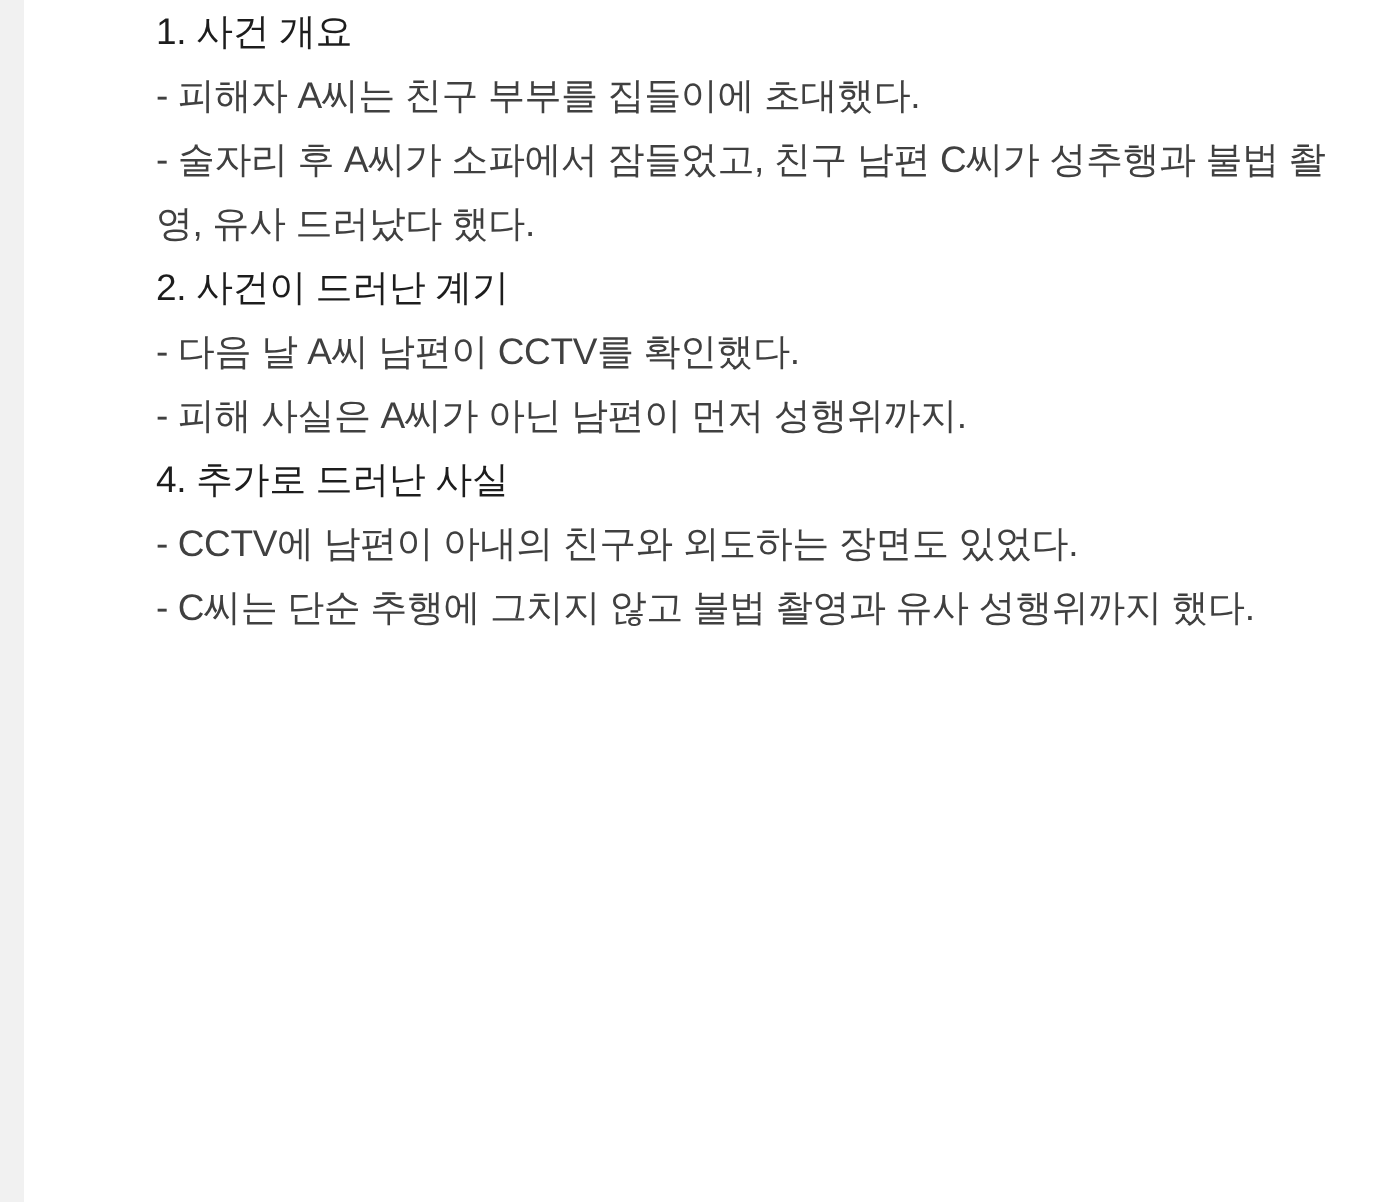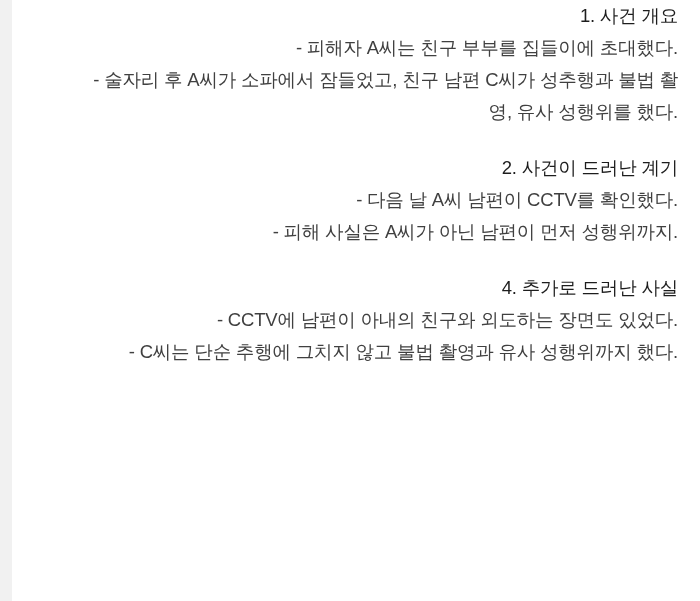--- a/index.html
+++ b/index.html
@@ -28,28 +28,26 @@
     height: 601px;
     background: #f1f1f1;
   }
   .content {
     position: absolute;
     left: 78px;
     top: 0;
     width: 600px;
     height: 456px;
     box-sizing: border-box;
-    text-align: right;
   }
   .section {
     margin: 0;
     padding: 0;
   }
   .section + .section {
-    margin-top: 24px;
   }
   .line {
     font-size: 18.5px;
     line-height: 32px;
     color: #404040;
     letter-spacing: -0.2px;
     white-space: pre-wrap;
     word-break: break-all;
   }
   .heading {
@@ -63,21 +61,21 @@
 <body>
 
 <div id="page">
   <div class="left-gutter"></div>
 
   <div class="content">
 
     <div class="section">
       <div class="heading">1. 사건 개요</div>
       <div class="line">- 피해자 A씨는 친구 부부를 집들이에 초대했다.</div>
-      <div class="line">- 술자리 후 A씨가 소파에서 잠들었고, 친구 남편 C씨가 성추행과 불법 촬영, 유사 성행위를 했다.</div>
+      <div class="line">- 술자리 후 A씨가 소파에서 잠들었고, 친구 남편 C씨가 성추행과 불법 촬영, 유사 드러났다 했다.</div>
     </div>
 
     <div class="section">
       <div class="heading">2. 사건이 드러난 계기</div>
       <div class="line">- 다음 날 A씨 남편이 CCTV를 확인했다.</div>
       <div class="line">- 피해 사실은 A씨가 아닌 남편이 먼저 성행위까지.</div>
     </div>
 
     <div class="section">
       <div class="heading">4. 추가로 드러난 사실</div>

